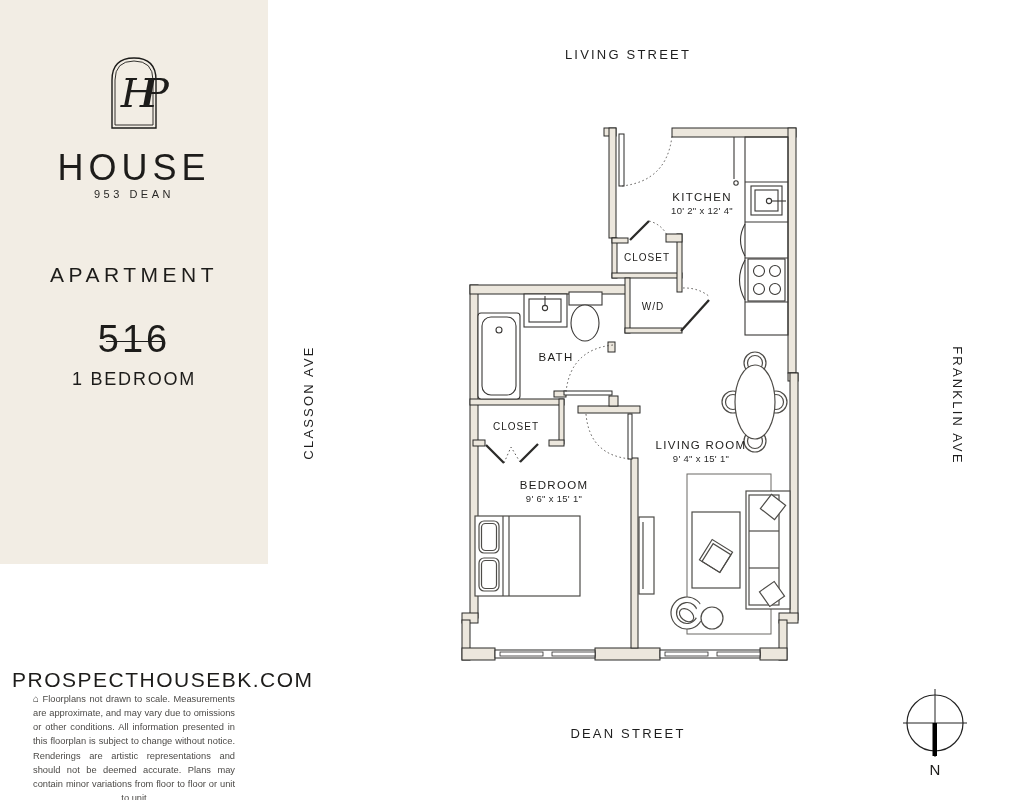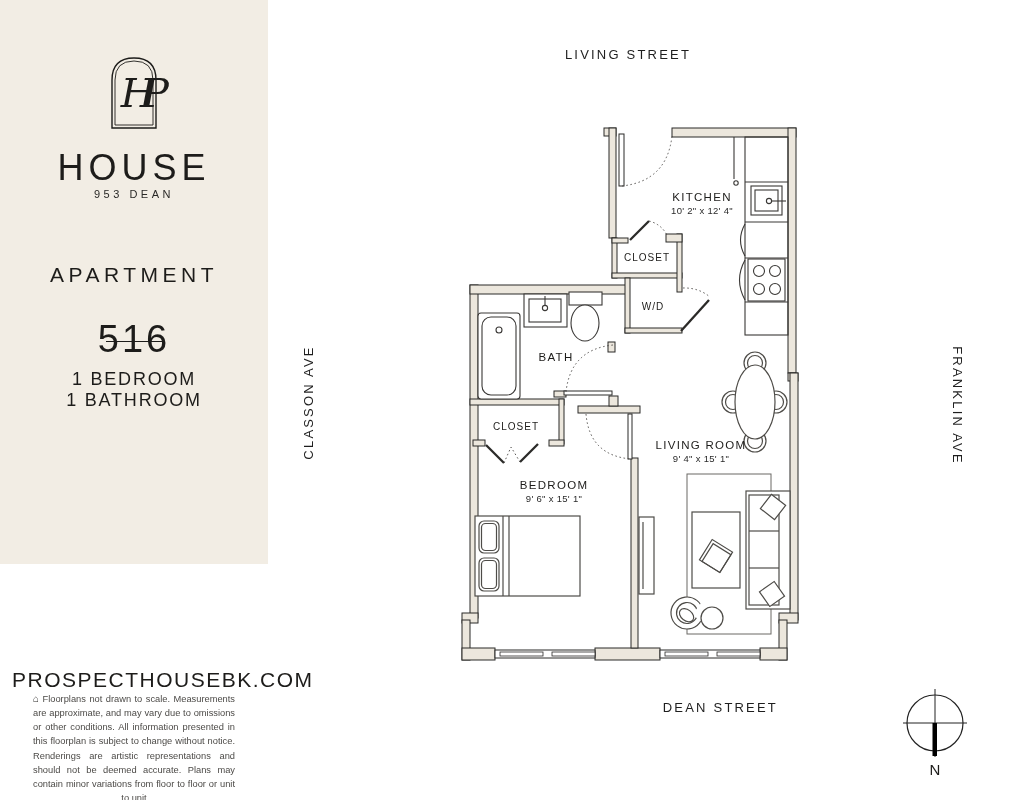--- a/index.html
+++ b/index.html
@@ -20,21 +20,21 @@
   .website{top:668px;font-size:21px;letter-spacing:1.5px;margin-left:12px;}
   .disclaimer{
     position:absolute;top:691px;left:33px;width:202px;
     font-size:9.3px;line-height:1.52;color:#4c4a47;
     text-align:justify;text-align-last:center;
   }
   .house-glyph{font-weight:bold;color:#2a2927;font-size:10px;}
   .logo-svg{position:absolute;top:48px;left:0;}
   .street{position:absolute;font-size:13px;letter-spacing:2.2px;color:#1e1e1e;text-align:center;}
   .street-top{left:478px;top:47px;width:300px;}
-  .street-bottom{left:478px;top:700px;width:300px;text-align:right;}
+  .street-bottom{left:478px;top:726px;width:300px;}
   .street-left{left:188px;top:395px;width:240px;transform:rotate(-90deg);}
   .street-right{left:837px;top:398px;width:240px;transform:rotate(90deg);}
   .plan-svg{position:absolute;left:0;top:0;}
   
   .wall{fill:#ece7dd;stroke:#2b2a28;stroke-width:1;}
   .fx{fill:#ffffff;stroke:#3a3836;stroke-width:1.1;}
   .fxn{fill:none;stroke:#3a3836;stroke-width:1.1;}
   .fur{fill:#ffffff;stroke:#4e4c48;stroke-width:1.2;}
   .furn{fill:none;stroke:#4e4c48;stroke-width:1.2;}
   .rug{fill:none;stroke:#6a6864;stroke-width:1;}
@@ -57,21 +57,20 @@
     <path d="M 112 80 L 112 32 Q 112 10 134 10 Q 156 10 156 32 L 156 80 Z" fill="none" stroke="#1d1c1a" stroke-width="1.4"></path>
     <path d="M 115 77 L 115 32 Q 115 13 134 13 Q 153 13 153 32 L 153 77 Z" fill="none" stroke="#1d1c1a" stroke-width="0.9"></path>
     <text class="t-mono" x="138" y="59">HP</text>
   </svg>
   <div class="sb brand-2">HOUSE</div>
   <div class="sb brand-sub">953 DEAN</div>
   <div class="sb apt-label">APARTMENT</div>
   <div class="sb apt-num">516</div>
   <div class="divider"></div>
   <div class="sb beds">1 BEDROOM</div>
-  <div class="sb baths">1 BATHROOM</div>
   <div class="sb website">PROSPECTHOUSEBK.COM</div>
   <div class="disclaimer"><span class="house-glyph">⌂</span> <span>Floorplans not drawn to scale. Measurements are approximate, and may vary due to omissions or other conditions. All information presented in this floorplan is subject to change without notice. Renderings are artistic representations and should not be deemed accurate. Plans may contain minor variations from floor to floor or unit to unit</span></div>
 </aside>
 
 <div class="street street-top">LIVING STREET</div>
 <div class="street street-bottom">DEAN STREET</div>
 <div class="street street-left">CLASSON AVE</div>
 <div class="street street-right">FRANKLIN AVE</div>
 
 <svg class="plan-svg" width="1035" height="800" viewBox="0 0 1035 800">

